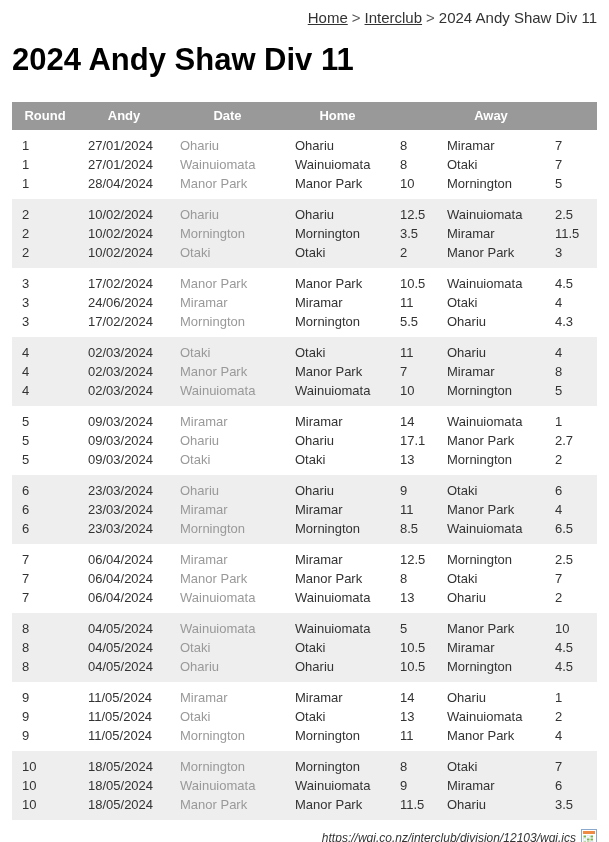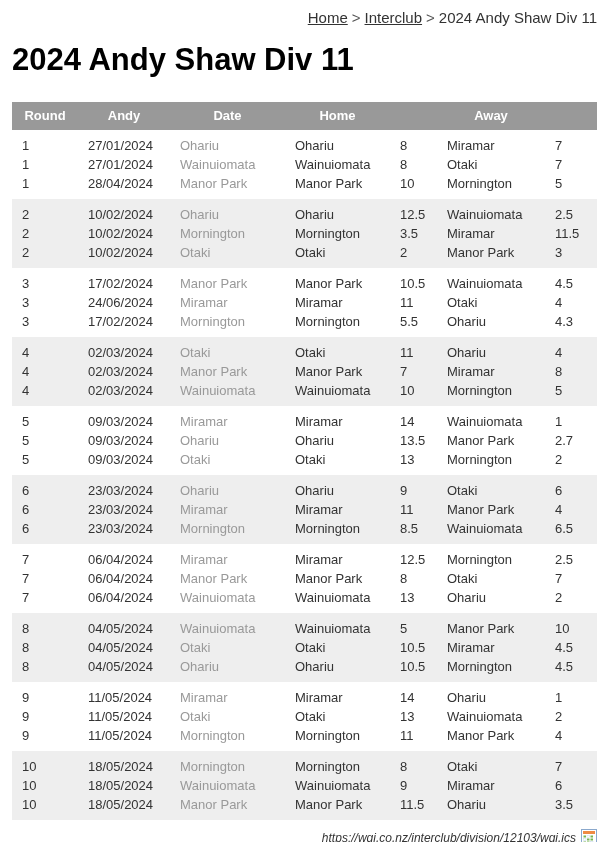--- a/index.html
+++ b/index.html
@@ -252,21 +252,21 @@
           <td>Miramar</td>
           <td>14</td>
           <td>Wainuiomata</td>
           <td>1</td>
         </tr>
         <tr>
           <td>5</td>
           <td>09/03/2024</td>
           <td class="venue">Ohariu</td>
           <td>Ohariu</td>
-          <td>13.5</td>
+          <td>17.1</td>
           <td>Manor Park</td>
           <td>2.7</td>
         </tr>
         <tr>
           <td>5</td>
           <td>09/03/2024</td>
           <td class="venue">Otaki</td>
           <td>Otaki</td>
           <td>13</td>
           <td>Mornington</td>

